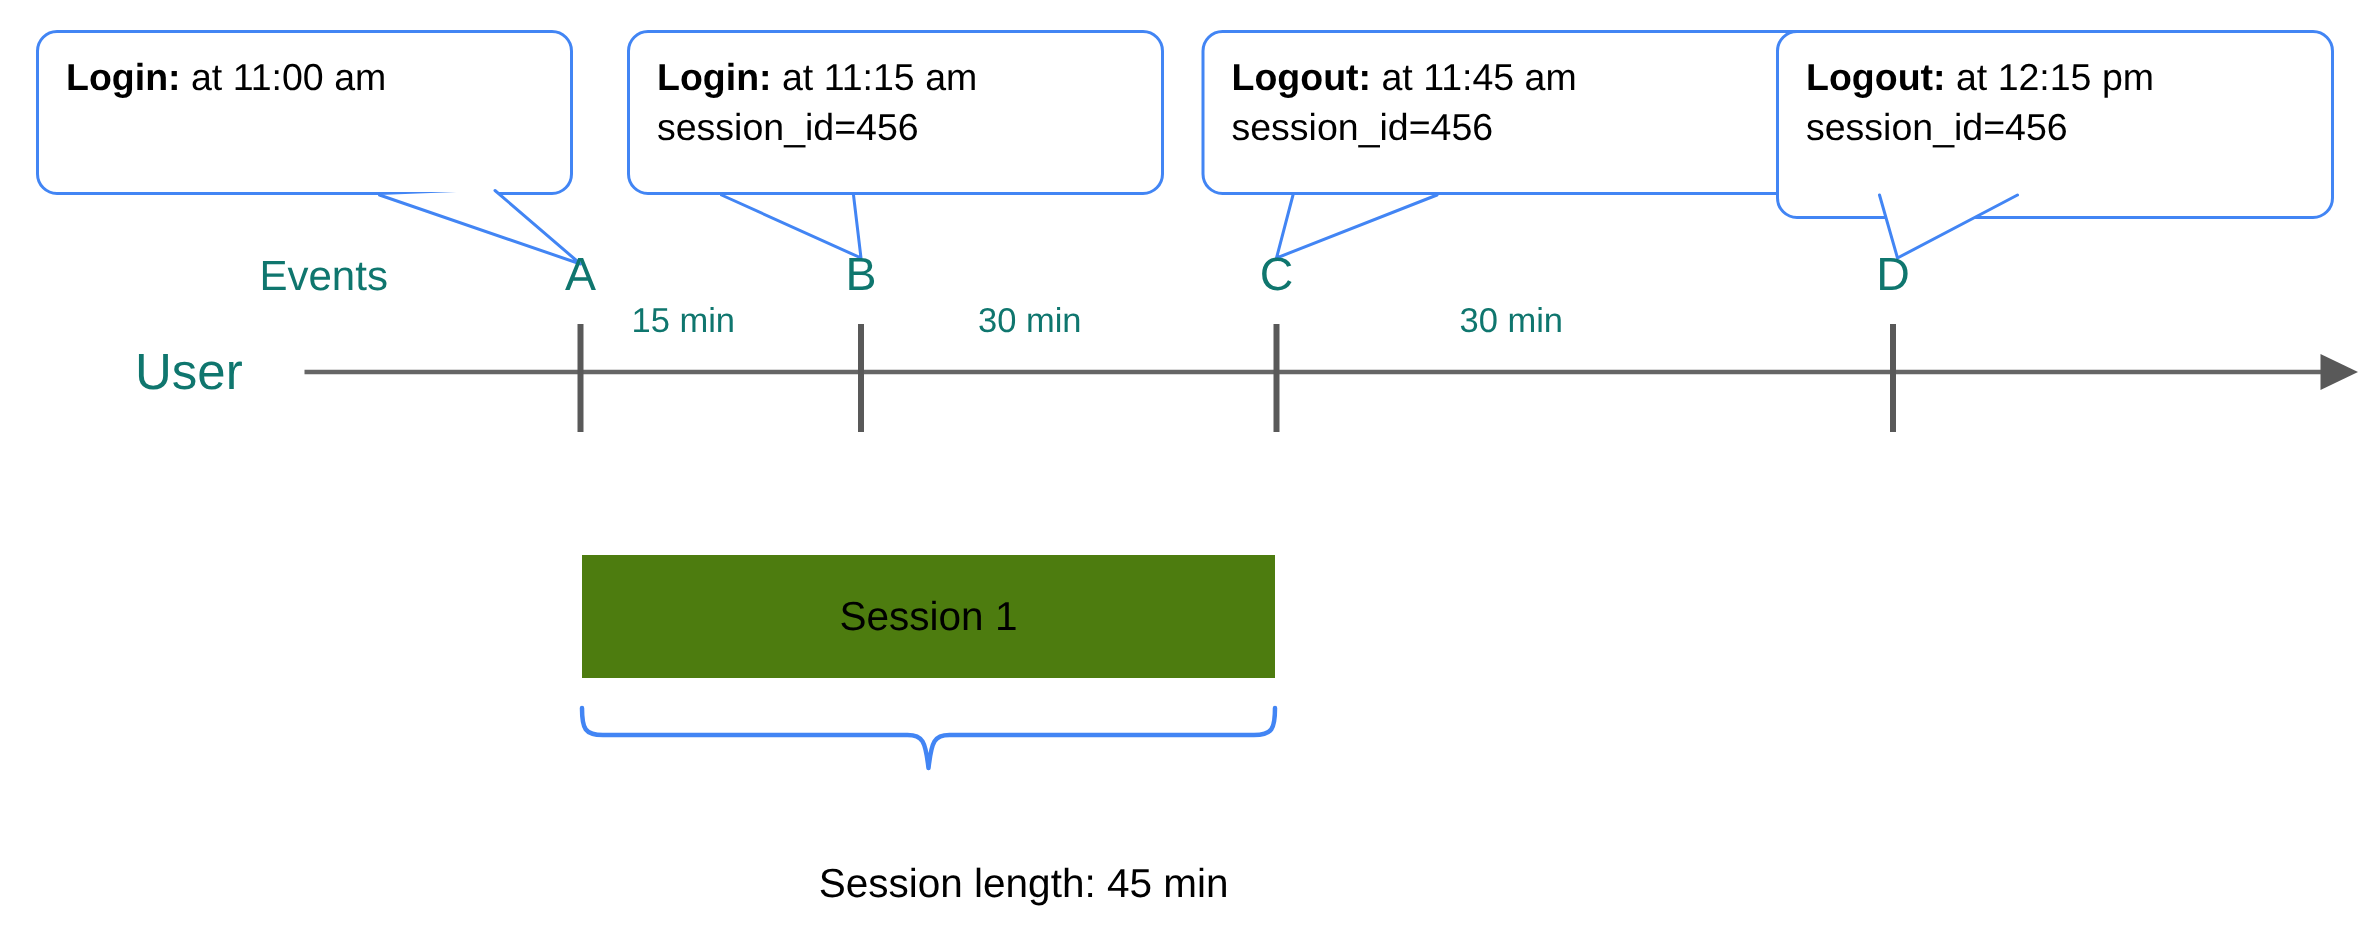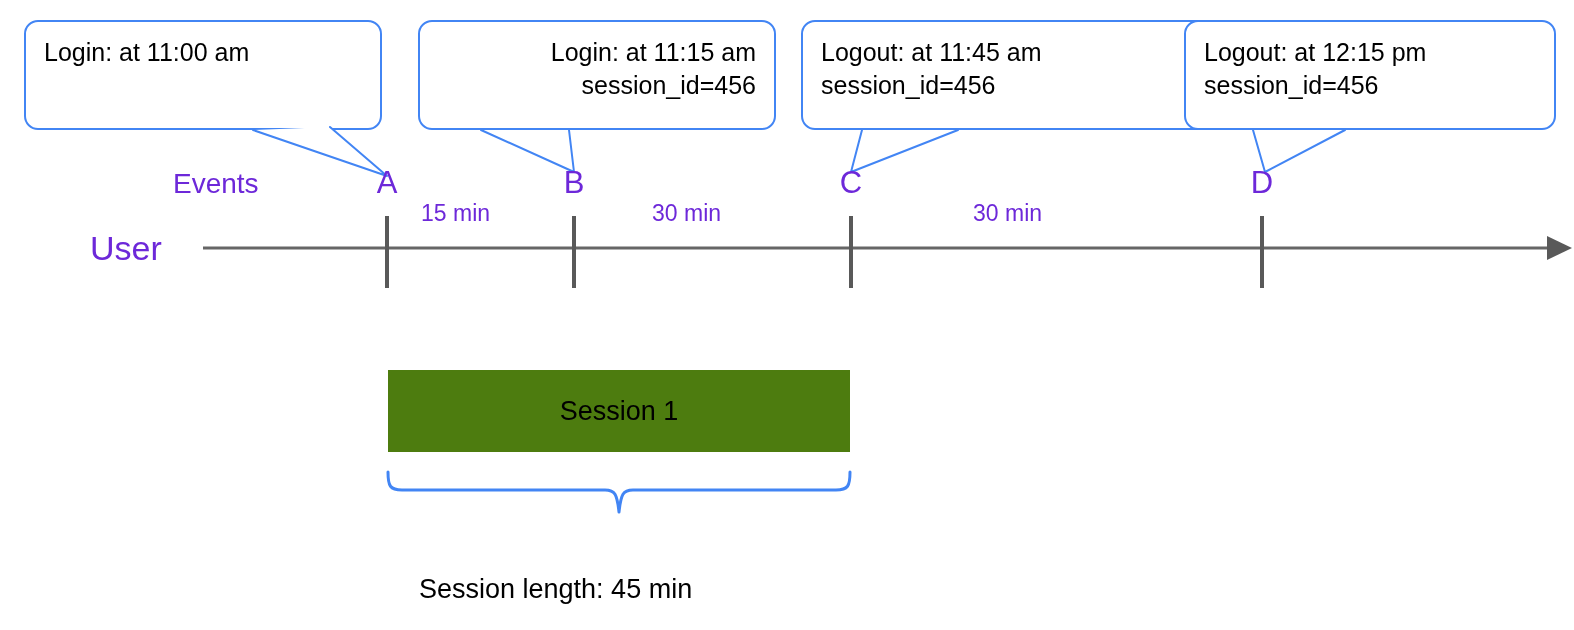--- a/index.html
+++ b/index.html
@@ -22,37 +22,37 @@
     box-sizing: border-box;
     background: #ffffff;
     border: 2px solid #4285f4;
     border-radius: 14px;
     padding: 14px 18px 12px 18px;
     color: #000000;
     font-size: 25px;
     line-height: 1.33;
     white-space: nowrap;
   }
-  .callout .evt { font-weight: normal; }
+  .callout .evt { font-weight: bold; }
   .callout .line2 { display: block; }
 
   
   #overlay {
     position: absolute;
     left: 0;
     top: 0;
     width: 1574px;
     height: 630px;
     pointer-events: none;
   }
 
   
   .lbl {
     position: absolute;
-    color: #6d28d9;
+    color: #0f766e;
     white-space: nowrap;
   }
   .axis-name {
     font-size: 34px;
   }
   .row-name {
     font-size: 28px;
   }
   .tick-label {
     font-size: 31px;
@@ -71,44 +71,44 @@
     align-items: center;
     justify-content: center;
     color: #000000;
     font-size: 27px;
   }
 
   .session-length {
     position: absolute;
     font-size: 27px;
     color: #000000;
-    text-align: left;
+    text-align: right;
     white-space: nowrap;
   }
 </style>
 </head>
 <body>
 
 <div id="canvas">
 
   <div class="callout" style="left:24px; top:20px; width:358px; height:110px;">
     <span class="evt">Login:</span><span> at 11:00 am</span>
   </div>
 
-  <div class="callout" style="left:418px; top:20px; width:358px; height:110px;text-align:right;">
+  <div class="callout" style="left:418px; top:20px; width:358px; height:110px;">
     <span class="evt">Login:</span><span> at 11:15 am</span>
     <span class="line2">session_id=456</span>
   </div>
 
   <div class="callout" style="left:801px; top:20px; width:412px; height:110px;">
     <span class="evt">Logout:</span><span> at 11:45 am</span>
     <span class="line2">session_id=456</span>
   </div>
 
-  <div class="callout" style="left:1184px; top:20px; width:372px; height:110px;">
+  <div class="callout" style="left:1184px; top:20px; width:372px; height:126px;">
     <span class="evt">Logout:</span><span> at 12:15 pm</span>
     <span class="line2">session_id=456</span>
   </div>
 
   <svg id="overlay" viewBox="0 0 1574 630" xmlns="http://www.w3.org/2000/svg">
 
     <g>
       <path d="M 253 130 L 387 176 L 330 127" fill="#ffffff" stroke="#4285f4" stroke-width="2" stroke-linejoin="round" stroke-linecap="round"></path>
     </g>
 

